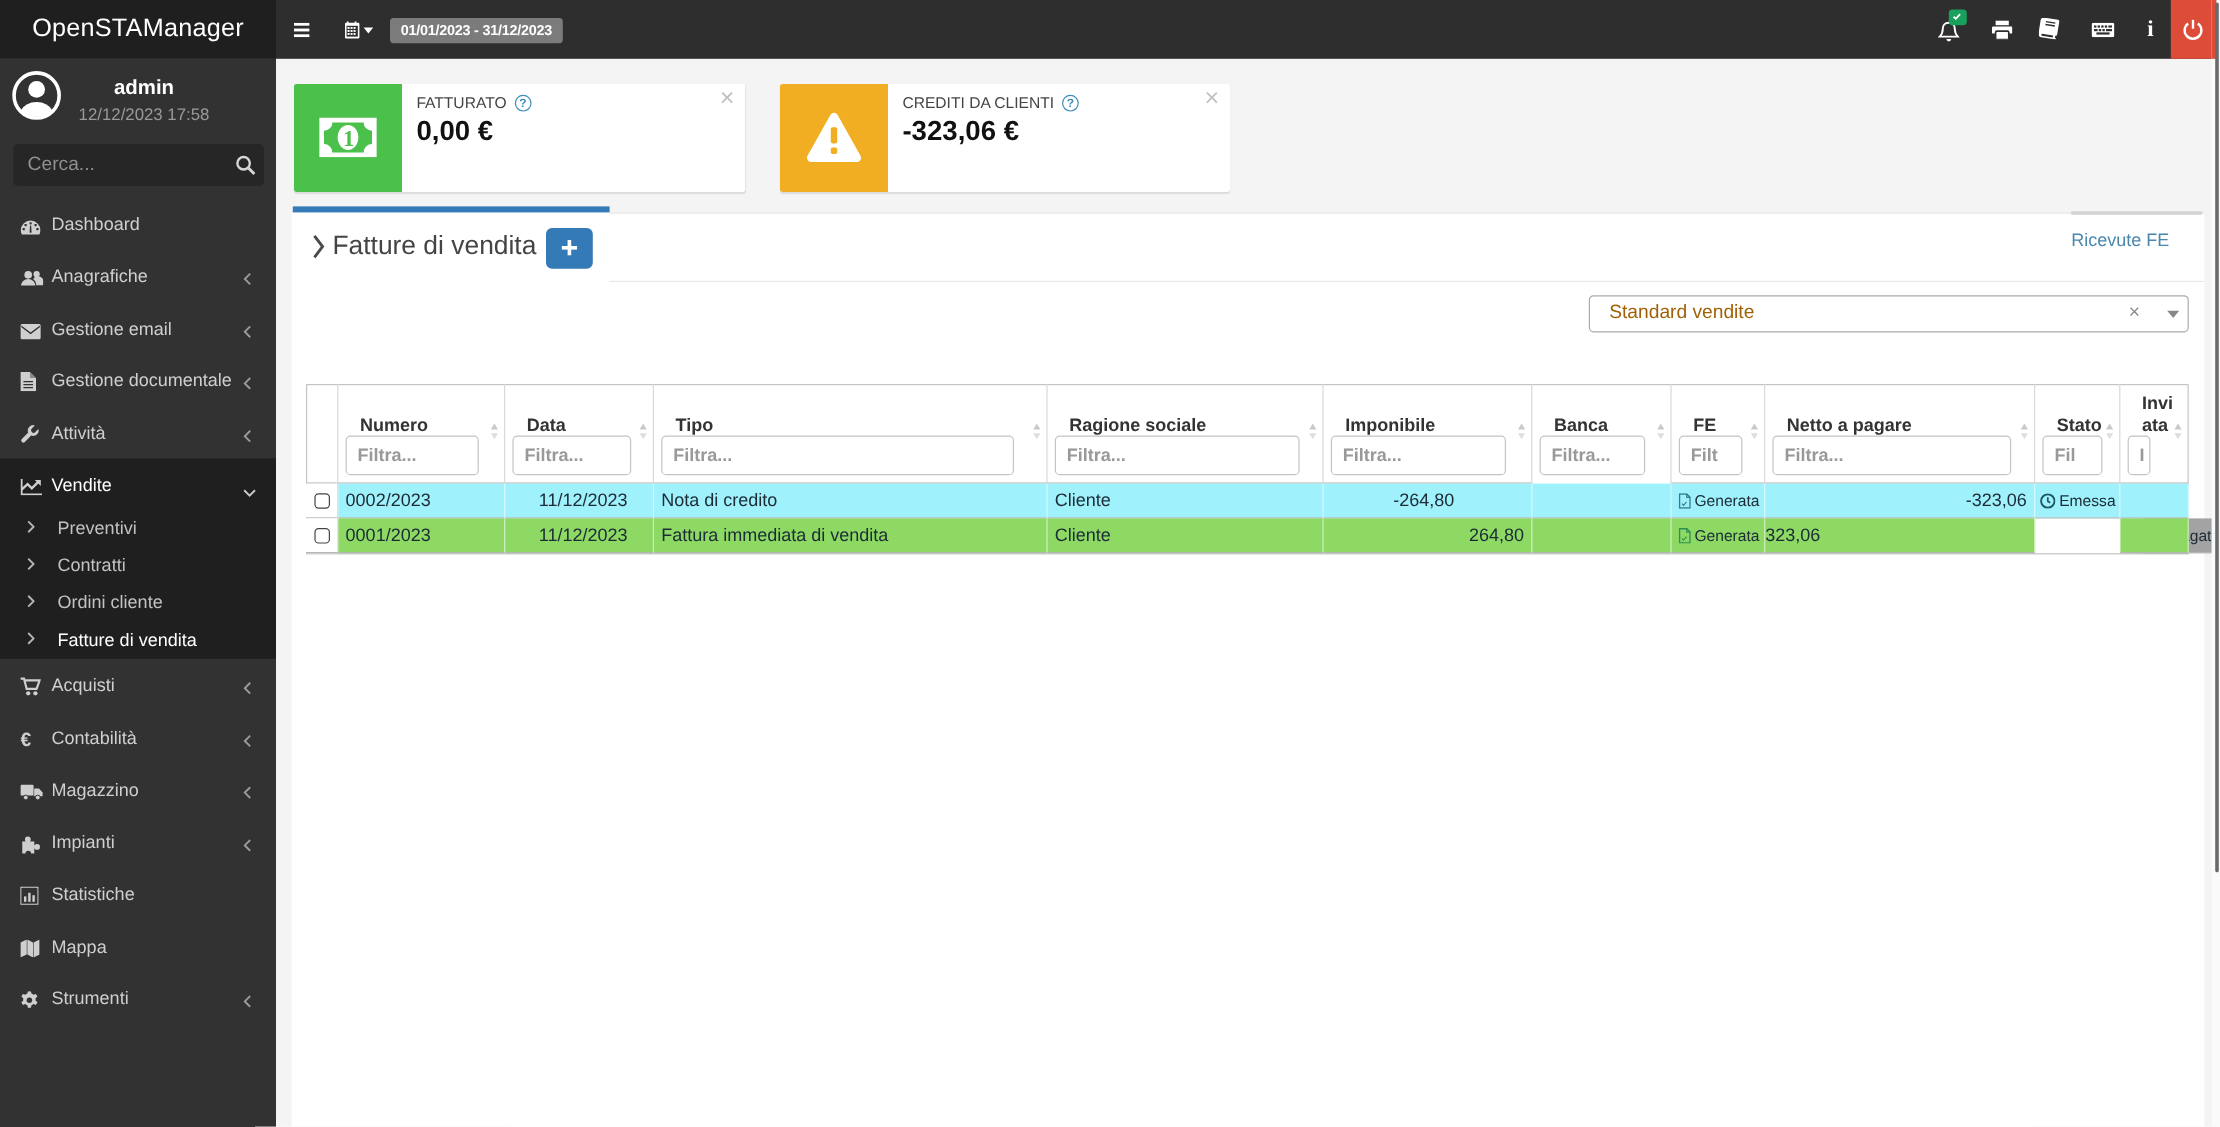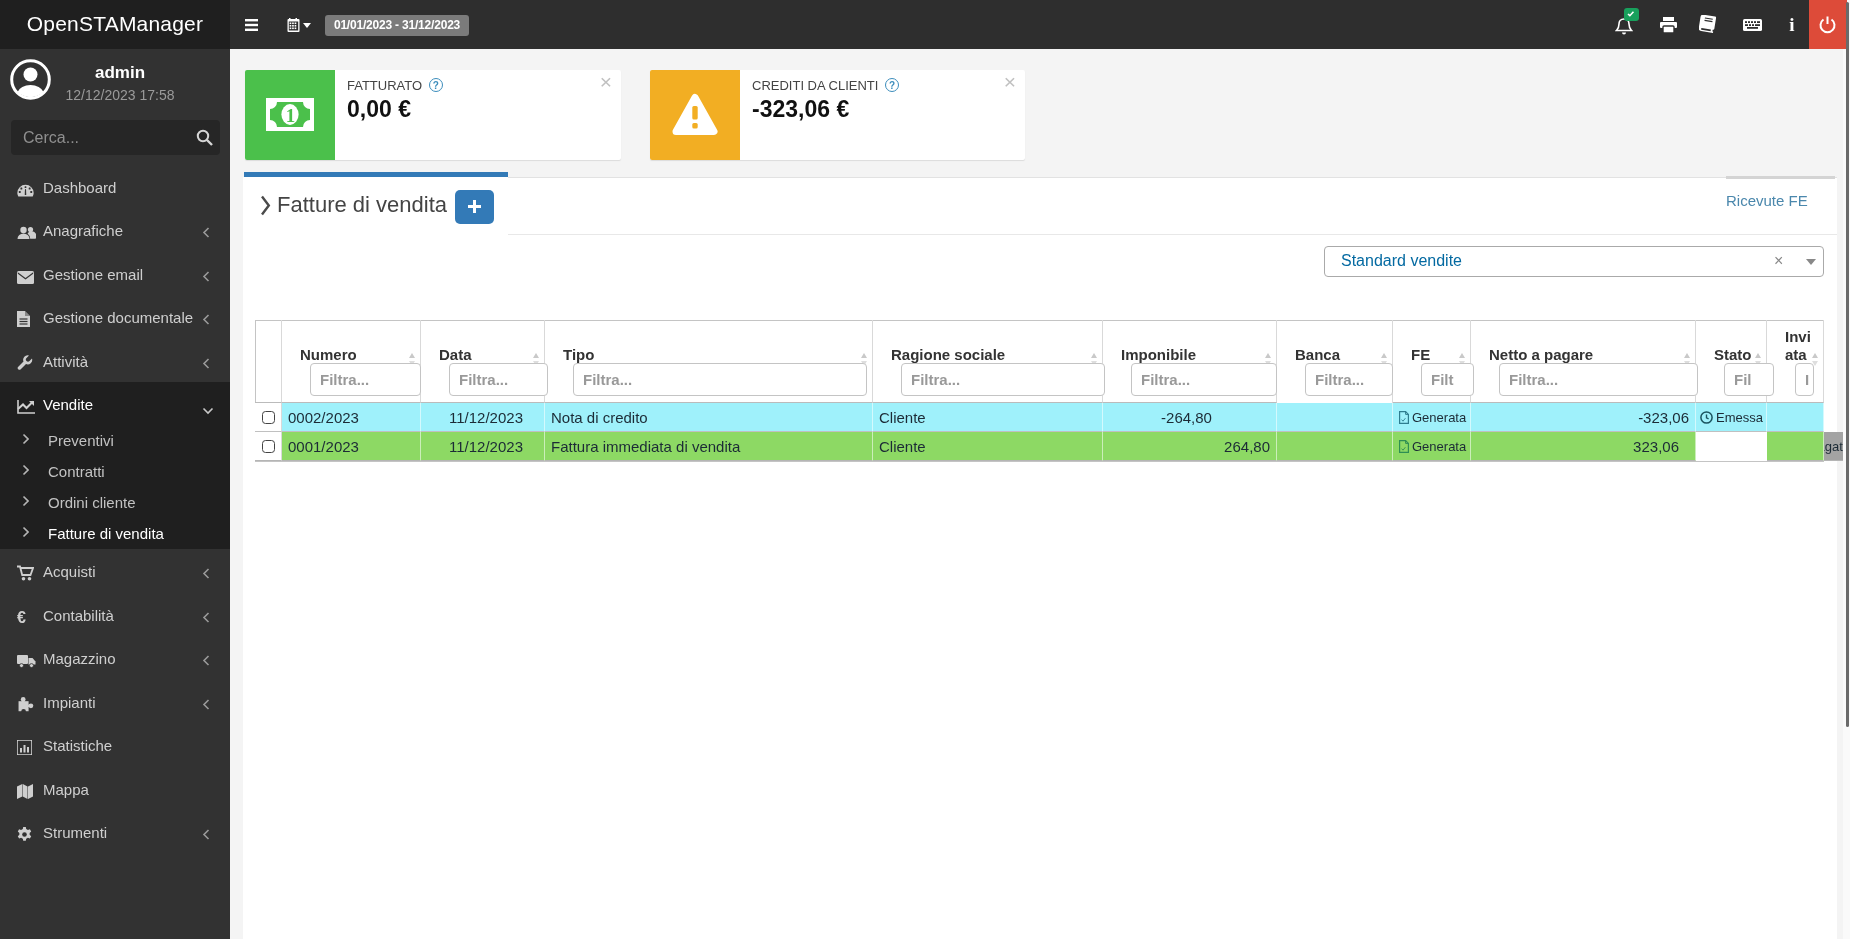--- a/index.html
+++ b/index.html
@@ -33,29 +33,29 @@
 #card{left:243px;top:177px;width:1594px;height:762px;background:#fff;}
 #bluebar{left:244px;top:172px;width:264px;height:5px;background:#337ab7;}
 #tabrowline{left:508px;top:177px;width:1329px;height:1px;background:#e2e2e2;}
 #graytab{left:1726px;top:176px;width:109px;height:3px;background:#d4d4d4;}
 #tabsep{left:508px;top:234px;width:1329px;height:1px;background:#e8e8e8;}
 #tabtitle{left:277px;top:192px;font-size:22px;color:#444;}
 #plusbtn{left:455px;top:190px;width:39px;height:34px;background:#337ab7;border-radius:5px;text-align:center;}
 #ricevute{left:1726px;top:192px;width:109px;font-size:15px;color:#4a87ac;}
 
 #select{left:1324px;top:246px;width:500px;height:31px;background:#fff;border:1px solid #aaa;border-radius:4px;}
-#select .txt{position:absolute;left:16px;top:5px;font-size:16px;color:#0369a1;}
+#select .txt{position:absolute;left:16px;top:5px;font-size:16px;color:#a16207;}
 #select .x{position:absolute;left:449px;top:5px;font-size:16px;color:#888;}
 #select .car{position:absolute;left:481px;top:12px;width:0;height:0;border-left:5px solid transparent;border-right:5px solid transparent;border-top:6px solid #888;}
 
 .tcell{position:absolute;border-right:1px solid #d9d9d9;}
 .hlbl{position:absolute;left:18px;top:26px;font-size:15px;font-weight:bold;color:#333;}
 .sarr{position:absolute;top:33px;width:0;height:0;border-left:3.5px solid transparent;border-right:3.5px solid transparent;border-bottom:5px solid #c9c9c9;}
 .sarr2{position:absolute;top:41px;width:0;height:0;border-left:3.5px solid transparent;border-right:3.5px solid transparent;border-top:5px solid #dedede;}
-.finput{position:absolute;left:6px;top:43px;height:33px;border:1px solid #c4c4c4;border-radius:4px;background:#fff;color:#999;font-size:15px;font-weight:bold;line-height:31px;padding-left:9px;overflow:hidden;white-space:nowrap;margin-left:22px;}
+.finput{position:absolute;left:6px;top:43px;height:33px;border:1px solid #c4c4c4;border-radius:4px;background:#fff;color:#999;font-size:15px;font-weight:bold;line-height:31px;padding-left:9px;overflow:hidden;white-space:nowrap;}
 .drow{position:absolute;font-size:15px;color:#1c2b36;line-height:29px;overflow:hidden;white-space:nowrap;}
 .cbx{position:absolute;width:13px;height:13px;border:1.6px solid #444;border-radius:3.5px;background:#fff;}
 </style>
 </head>
 <body>
 
 <div class="abs" id="navbar"></div>
 <div class="abs" id="logo">OpenSTAManager</div>
 <svg class="abs" style="left:245px;top:19px" width="13" height="12">
     <rect x="0" y="0" width="13" height="2.4" fill="#fff"></rect>
@@ -476,21 +476,21 @@
       <div style="position:absolute;left:0;top:0;width:116px;text-align:left;padding-left:6px;;line-height:29px;box-sizing:border-box"></div>
     </div>
     <div class="tcell drow" style="left:1393px;top:432px;width:78px;height:29px;background:#8dd964;border-bottom:1px solid #b5b5b5;border-right-color:rgba(255,255,255,0.55)">
       <div style="position:absolute;left:6px;top:0;width:72px;text-align:left;font-size:13px;line-height:29px"><svg width="10" height="13" viewBox="0 0 10 13" style="vertical-align:-2px;margin-right:3px">
           <path fill="none" stroke="#2e8f53" stroke-width="1.2" d="M0.6 0.6 h6 l2.8 2.8 v9 h-8.8z"></path>
           <path fill="none" stroke="#2e8f53" stroke-width="1" d="M6.6 0.6 v2.8 h2.8"></path>
           <path fill="none" stroke="#2e8f53" stroke-width="0.9" d="M2.6 8.6 l1.4 1.6 2.4 -3"></path>
         </svg>Generata</div>
     </div>
     <div class="tcell drow" style="left:1471px;top:432px;width:225px;height:29px;background:#8dd964;border-bottom:1px solid #b5b5b5;border-right-color:rgba(255,255,255,0.55)">
-      <div style="position:absolute;left:0;top:0;width:225px;text-align:right;padding-right:17px;;line-height:29px;box-sizing:border-box">323,06</div>
+      <div style="position:absolute;left:0;top:0;width:225px;text-align:left;padding-right:17px;;line-height:29px;box-sizing:border-box">323,06</div>
     </div>
     <div class="tcell drow" style="left:1786px;top:432px;width:71px;height:29px;background:#a3a3a3;border-bottom:1px solid #b5b5b5;border-right-color:rgba(255,255,255,0.55)">
       <div style="position:absolute;left:0;top:0;width:71px;text-align:center;font-size:13px;line-height:29px"><svg width="13" height="13" viewBox="0 0 13 13" style="vertical-align:-2px;margin-right:3px">
           <circle cx="6.5" cy="6.5" r="6" fill="#3c7d3c"></circle>
           <path fill="none" stroke="#e9f6e1" stroke-width="1.7" d="M3.6 6.8 L5.7 8.8 L9.5 4.5"></path>
         </svg>Pagato</div>
     </div>
     <div class="tcell drow" style="left:1767px;top:432px;width:57px;height:29px;background:#8dd964;border-bottom:1px solid #b5b5b5;border-right-color:rgba(255,255,255,0.55)">
       <div style="position:absolute;left:0;top:0;width:57px;text-align:left;padding-left:6px;;line-height:29px;box-sizing:border-box"></div>
     </div>

